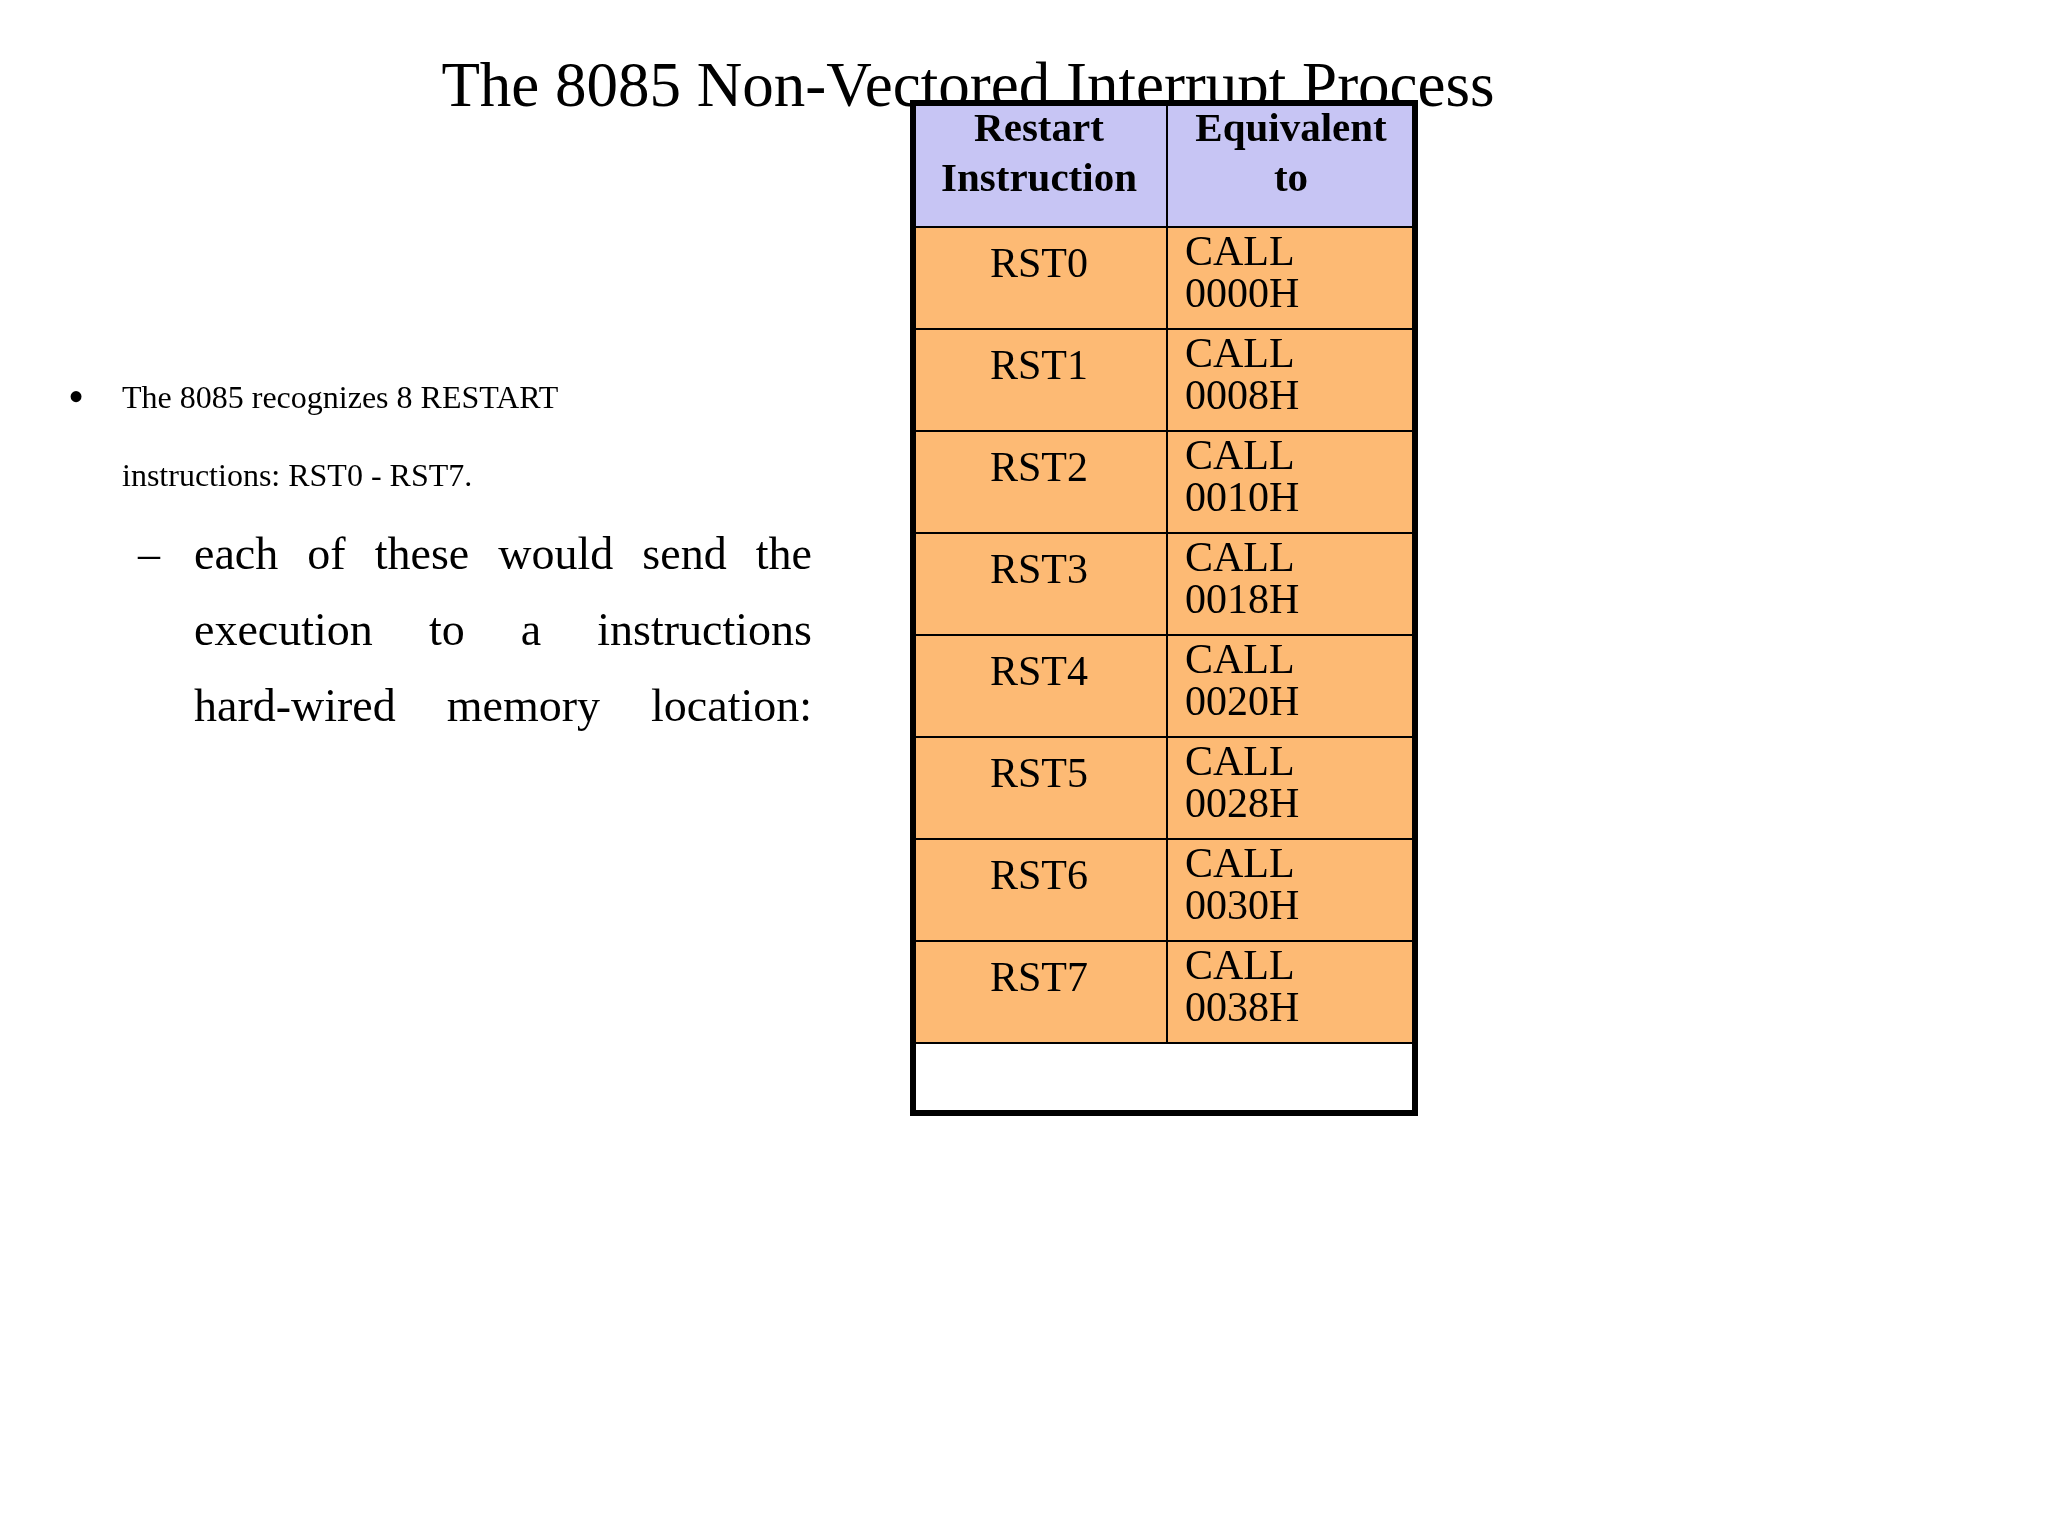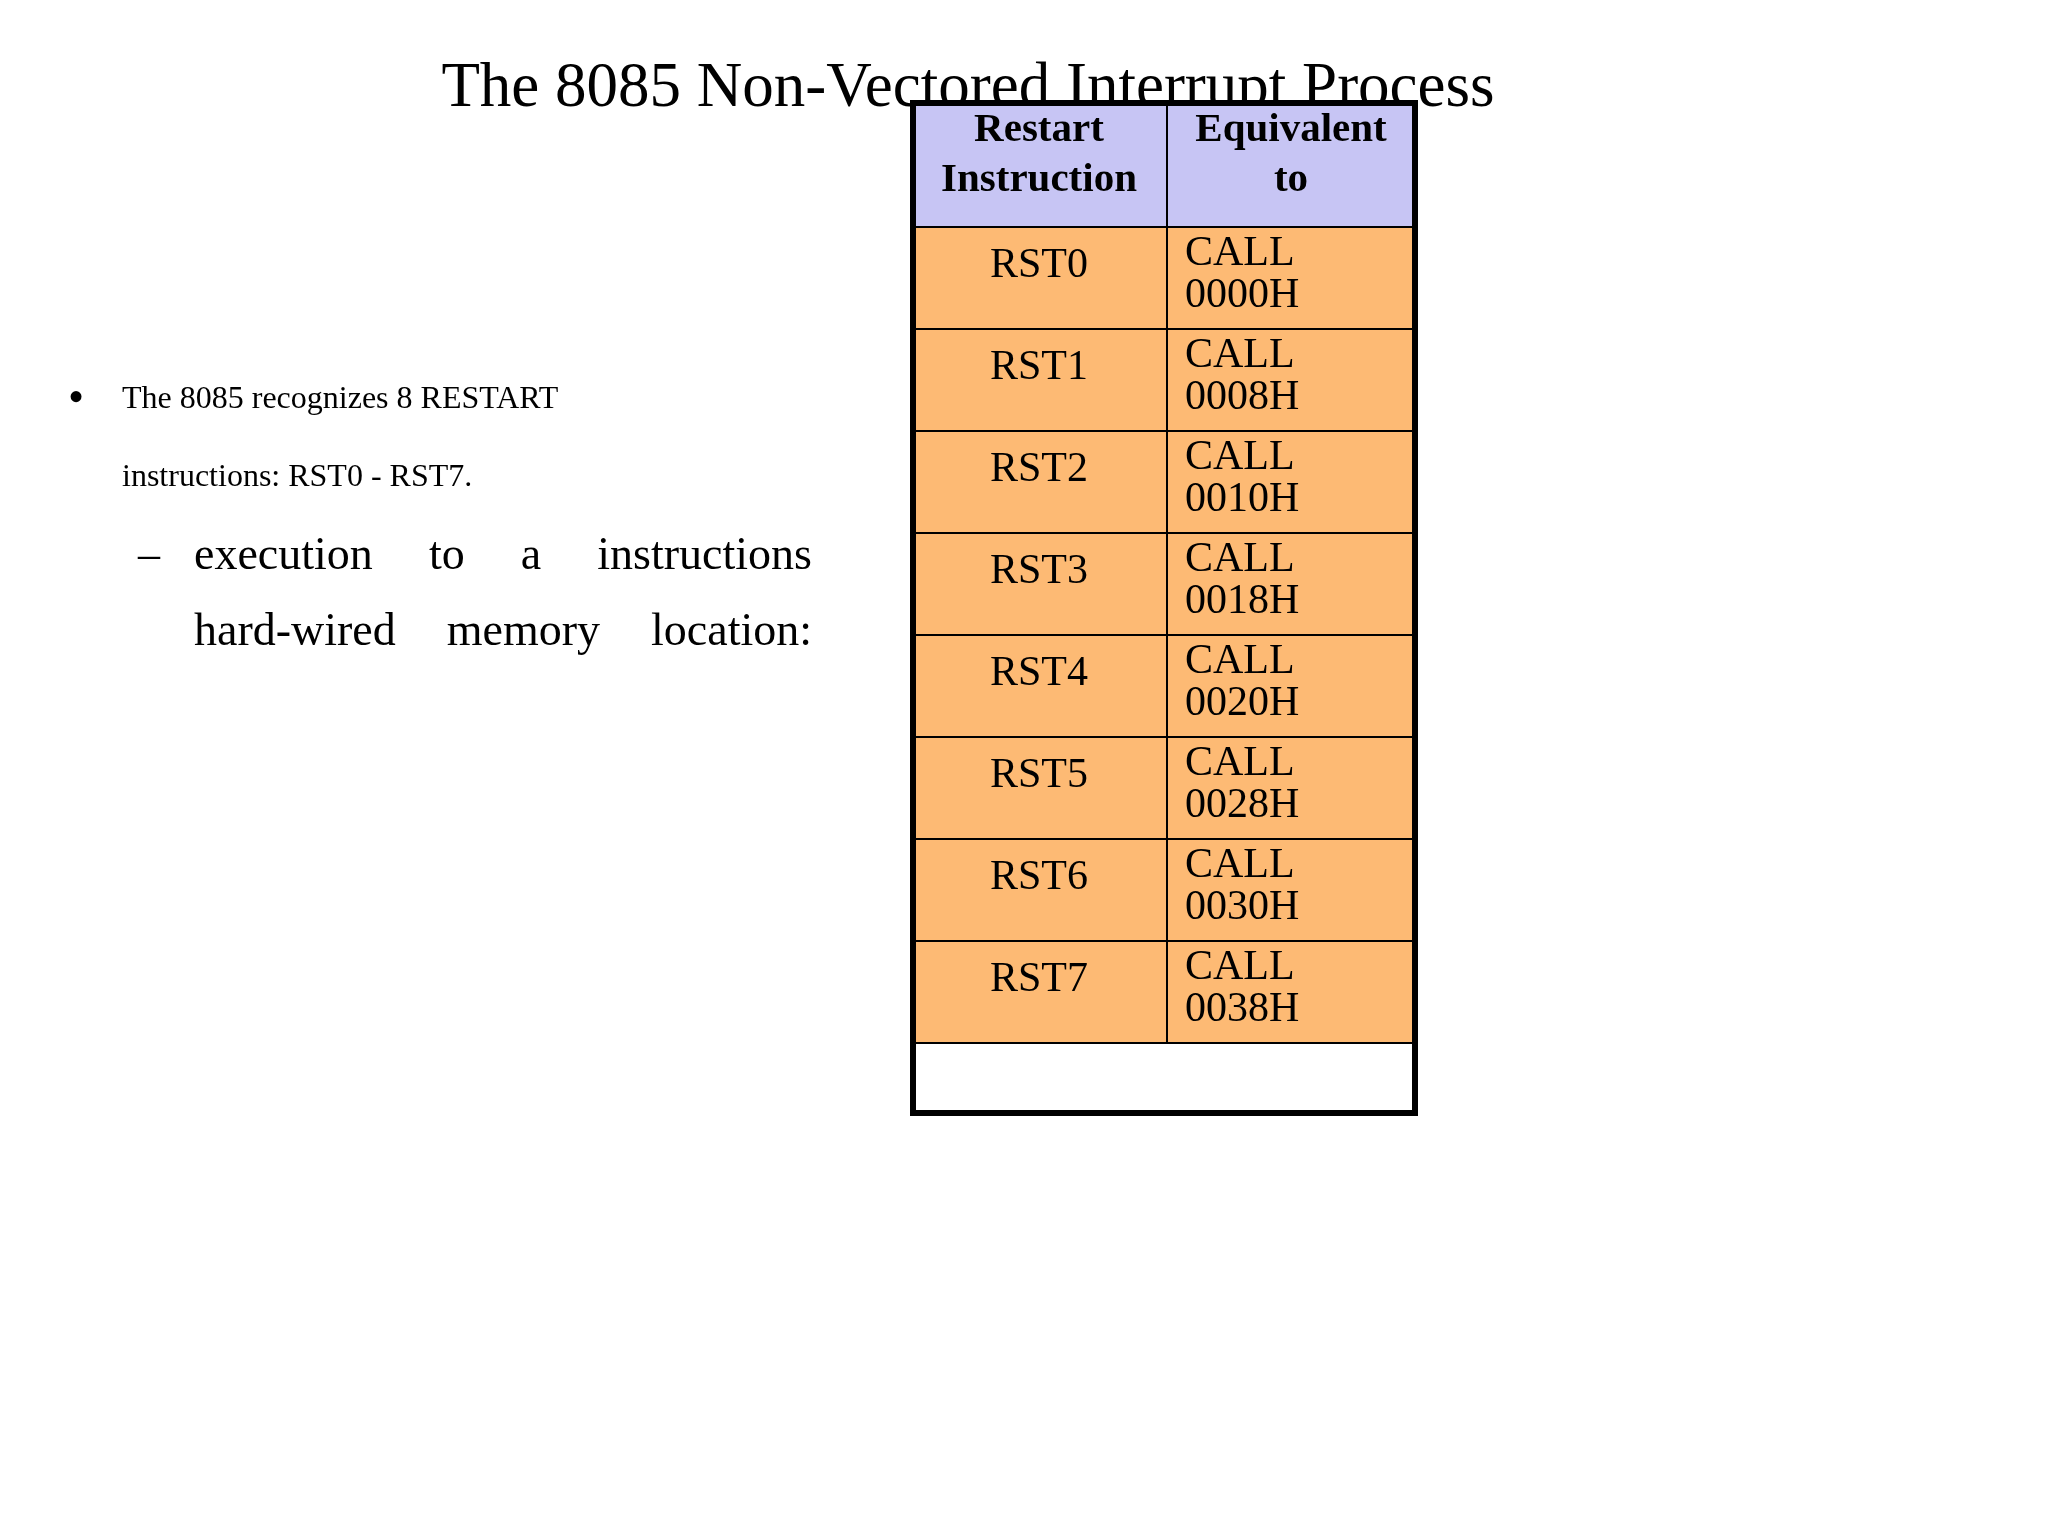--- a/index.html
+++ b/index.html
@@ -178,20 +178,28 @@
       <span class="bullet-mark">•</span>
       <span class="bullet-text">
         <span class="ln">The 8085 recognizes 8 RESTART</span>
         <span class="ln">instructions: RST0 - RST7.</span>
       </span>
     </div>
 
     <div class="sub-row">
       <span class="sub-mark">–</span>
       <span class="sub-text">
+        <span class="ln just">
+          <span>each</span>
+          <span>of</span>
+          <span>these</span>
+          <span>would</span>
+          <span>send</span>
+          <span>the</span>
+        </span>
         <span class="ln just">
           <span>execution</span>
           <span>to</span>
           <span>a</span>
           <span>instructions</span>
         </span>
         <span class="ln just">
           <span>hard-wired</span>
           <span>memory</span>
           <span>location:</span>

